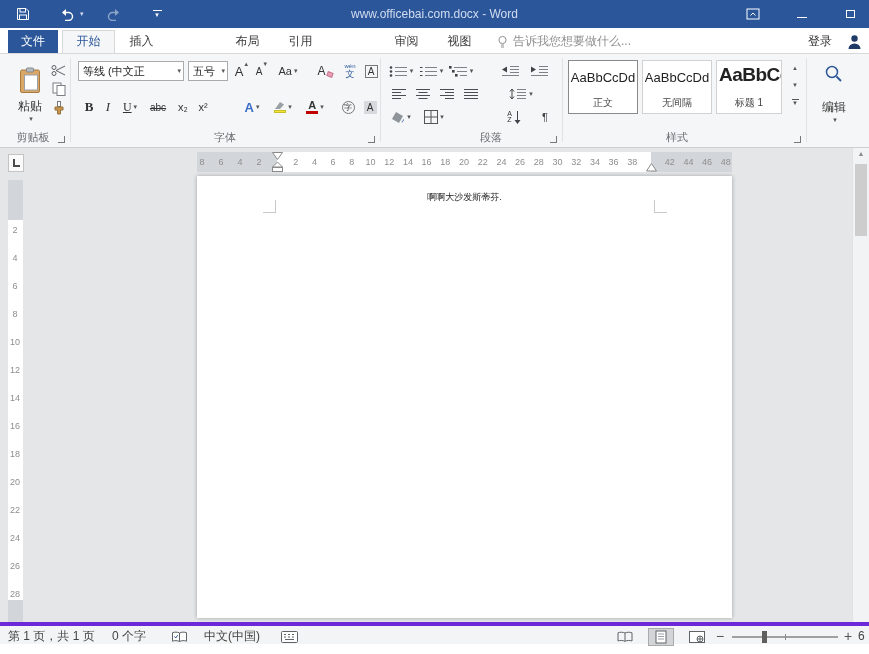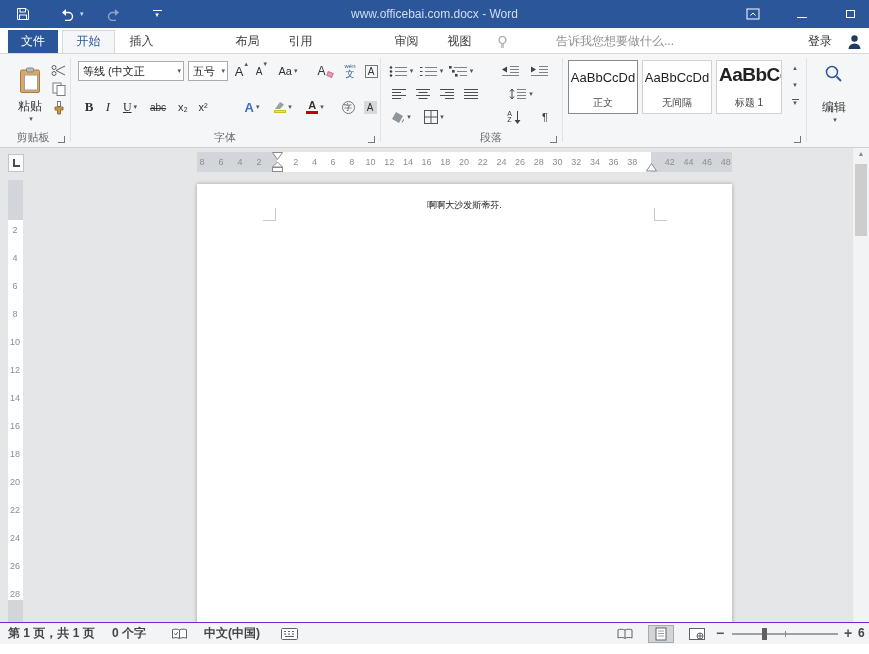--- a/index.html
+++ b/index.html
@@ -25,21 +25,21 @@
 
 #docarea{position:absolute;left:0;top:148px;width:869px;height:474px;background:#e4e6e8;}
 .num{position:absolute;font-size:9px;color:#8e8e8e;transform:translateX(-50%);line-height:10px;}
 
 .scard{position:absolute;top:0;height:54px;background:#fff;border:1px solid #d2d2d2;cursor:default;overflow:hidden;}
 .scard.sel{border-color:#8a8a8a;}
 .sprev{margin-top:9px;font-size:13px;white-space:nowrap;overflow:hidden;text-align:center;color:#222;}
 .scard.big .sprev{margin-top:3px;font-size:19px;font-weight:bold;text-align:left;padding-left:2px;letter-spacing:-.5px;}
 .sname{position:absolute;bottom:3px;left:0;right:0;text-align:center;font-size:10px;color:#444;white-space:nowrap;}
 
-#statusbar{position:absolute;left:0;top:622px;width:869px;height:22px;background:#f3f4f5;border-top:1px solid #6d28d9;font-weight:bold;}
+#statusbar{position:absolute;left:0;top:622px;width:869px;height:22px;background:#f3f4f5;border-top:4px solid #6d28d9;}
 #statusbar span{line-height:21px;}
 .sbtxt{position:absolute;color:#444;cursor:default;white-space:nowrap;}
 
 #bottomstrip{position:absolute;left:0;top:644px;width:869px;height:10px;background:#e3e3e3;overflow:hidden;}
 #bottomstrip>*{position:absolute;}
 </style>
 </head>
 <body>
 
 <div id="app">
@@ -89,21 +89,21 @@
     <div id="tabs">
         <div class="tab active" style="left: 62px;">开始</div>
         <div class="tab" style="left: 115px;">插入</div>
         <div class="tab" style="left: 151px; margin-top: 20px;">设计</div>
         <div class="tab" style="left: 221px;">布局</div>
         <div class="tab" style="left: 274px;">引用</div>
         <div class="tab" style="left: 327px; margin-top: 24px;">邮件</div>
         <div class="tab" style="left: 380px;">审阅</div>
         <div class="tab" style="left: 433px;">视图</div>
       </div>
-    <div style="position:absolute;left:497px;top:2px;height:23px;display:flex;align-items:center;gap:43px;">
+    <div style="position:absolute;left:497px;top:2px;height:23px;display:flex;align-items:center;">
       <svg width="11" height="14" viewBox="0 0 11 14" style="margin-right:5px;">
           <circle cx="5.5" cy="5" r="3.6" fill="none" stroke="#8f9092"></circle>
           <path d="M4 10h3M4 12h3" stroke="#8f9092"></path>
         </svg>
       <span style="color:#8f9092;">告诉我您想要做什么...</span>
     </div>
     <div style="position:absolute;left:808px;top:2px;height:23px;display:flex;align-items:center;color:#333;">
       <span>登录</span>
     </div>
     <svg width="15" height="16" viewBox="0 0 15 16" style="position:absolute;left:847px;top:6px;">
@@ -334,20 +334,21 @@
           <div class="sprev">AaBbCcDd</div>
           <div class="sname">标题 1</div>
         </div>
       </div>
     <div class="ic" style="left:788px;top:6px;width:14px;height:15px;font-size:6px;color:#555;">▲</div>
     <div class="ic" style="left:788px;top:23px;width:14px;height:15px;font-size:6px;color:#555;">▼</div>
     <div class="ic" style="left:788px;top:40px;width:14px;height:17px;flex-direction:column;">
       <div style="width:7px;border-top:1px solid #555;"></div>
       <span style="font-size:6px;color:#555;line-height:7px;">▼</span>
     </div>
+    <div class="glabel" style="left:562px;width:230px;">样式</div>
     <div class="launcher" style="left:794px;bottom:4px;"></div>
 
     <div class="ic" style="left:822px;top:8px;width:24px;height:24px;">
       <svg width="20" height="20" viewBox="0 0 20 20">
           <circle cx="8" cy="8" r="5.5" fill="none" stroke="#2b579a" stroke-width="1.5"></circle>
           <path d="M12.5 12.5 17 17" stroke="#2b579a" stroke-width="1.8"></path>
         </svg>
     </div>
     <div class="ic" style="left:812px;top:40px;width:44px;height:34px;flex-direction:column;">
       <span>编辑</span>
@@ -418,21 +419,21 @@
           <span class="num" style="left: 7px; top: 241px;">16</span>
           <span class="num" style="left: 7px; top: 269px;">18</span>
           <span class="num" style="left: 7px; top: 297px;">20</span>
           <span class="num" style="left: 7px; top: 325px;">22</span>
           <span class="num" style="left: 7px; top: 353px;">24</span>
           <span class="num" style="left: 7px; top: 381px;">26</span>
           <span class="num" style="left: 7px; top: 409px;">28</span>
         </div>
     </div>
 
-    <div id="page" style="position:absolute;left:197px;top:36px;width:535px;height:442px;background:#fff;box-shadow:0 0 4px rgba(0,0,0,.3);">
+    <div id="page" style="position:absolute;left:197px;top:28px;width:535px;height:442px;background:#fff;box-shadow:0 0 4px rgba(0,0,0,.3);">
       <div style="position:absolute;left:66px;top:24px;width:13px;height:13px;border-right:1px solid #c9c9c9;border-bottom:1px solid #c9c9c9;"></div>
       <div style="position:absolute;left:457px;top:24px;width:13px;height:13px;border-left:1px solid #c9c9c9;border-bottom:1px solid #c9c9c9;"></div>
       <div style="position:absolute;left:0;top:15px;width:535px;text-align:center;font-size:9px;color:#222;">啊啊大沙发斯蒂芬.</div>
     </div>
 
     <div id="vscroll" style="position:absolute;left:852px;top:0;width:17px;height:474px;background:#f2f3f4;border-left:1px solid #e2e2e2;">
       <div style="position:absolute;left:0;top:2px;width:16px;text-align:center;font-size:7px;color:#8a8a8a;">▲</div>
       <div style="position:absolute;left:2px;top:16px;width:12px;height:72px;background:#cdcdcd;"></div>
     </div>
   </div>

